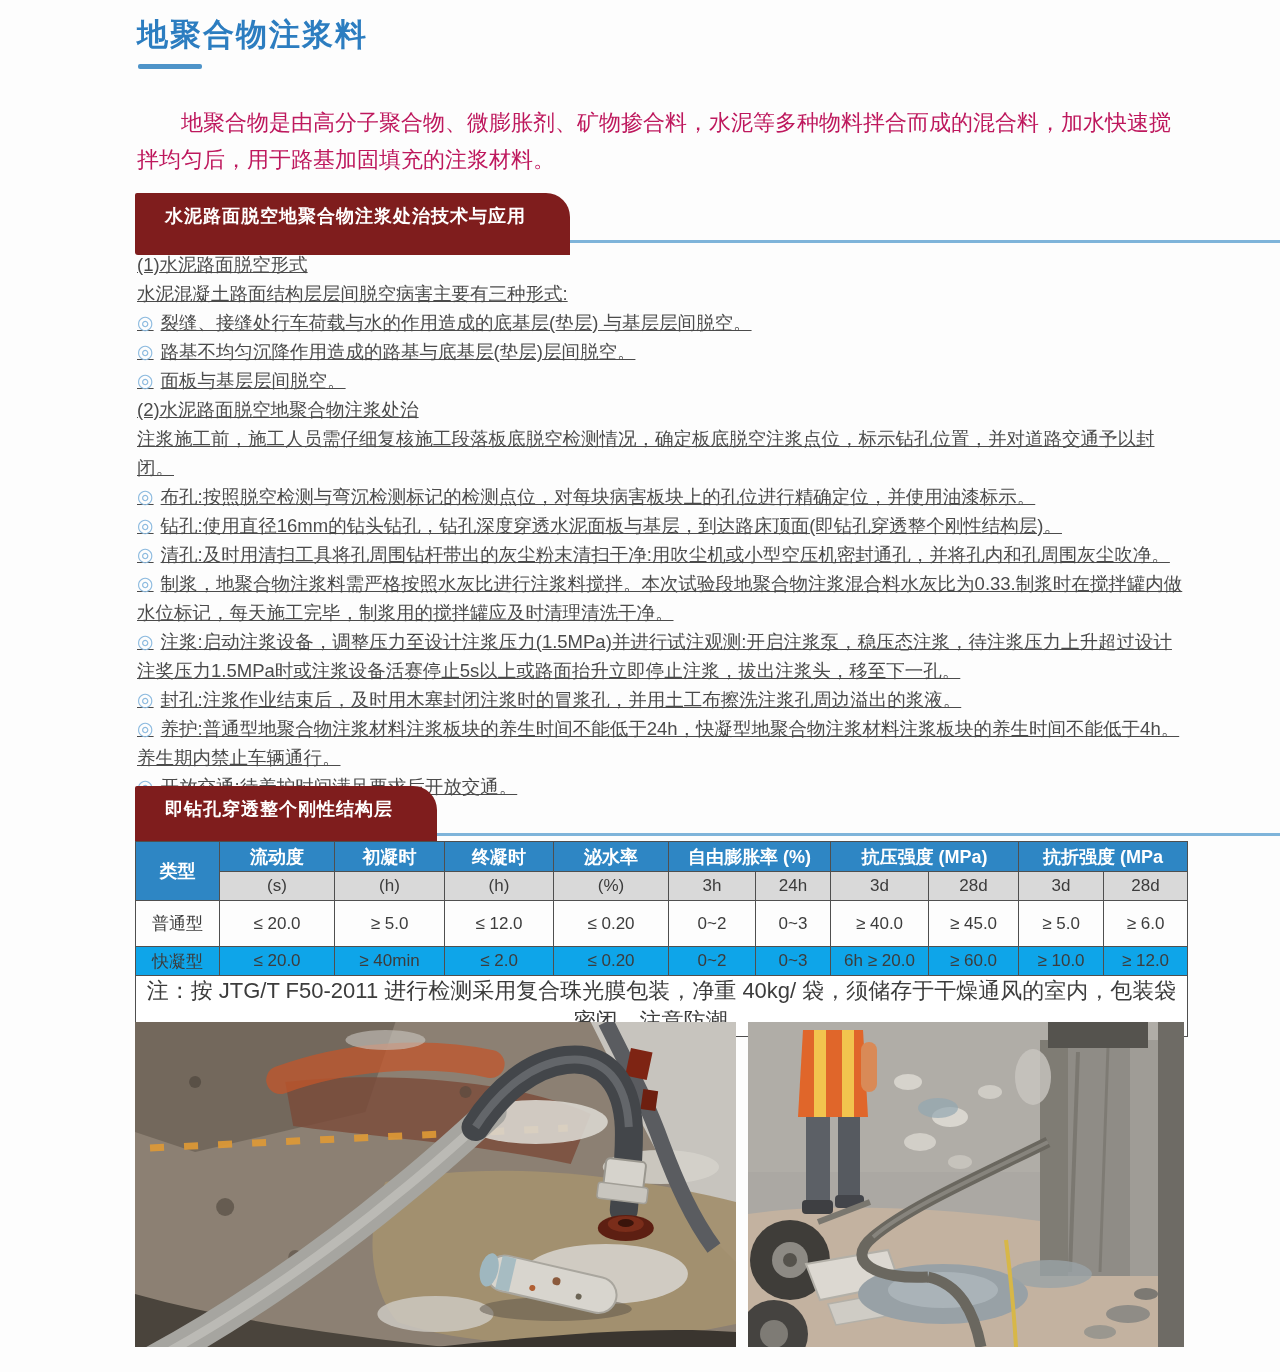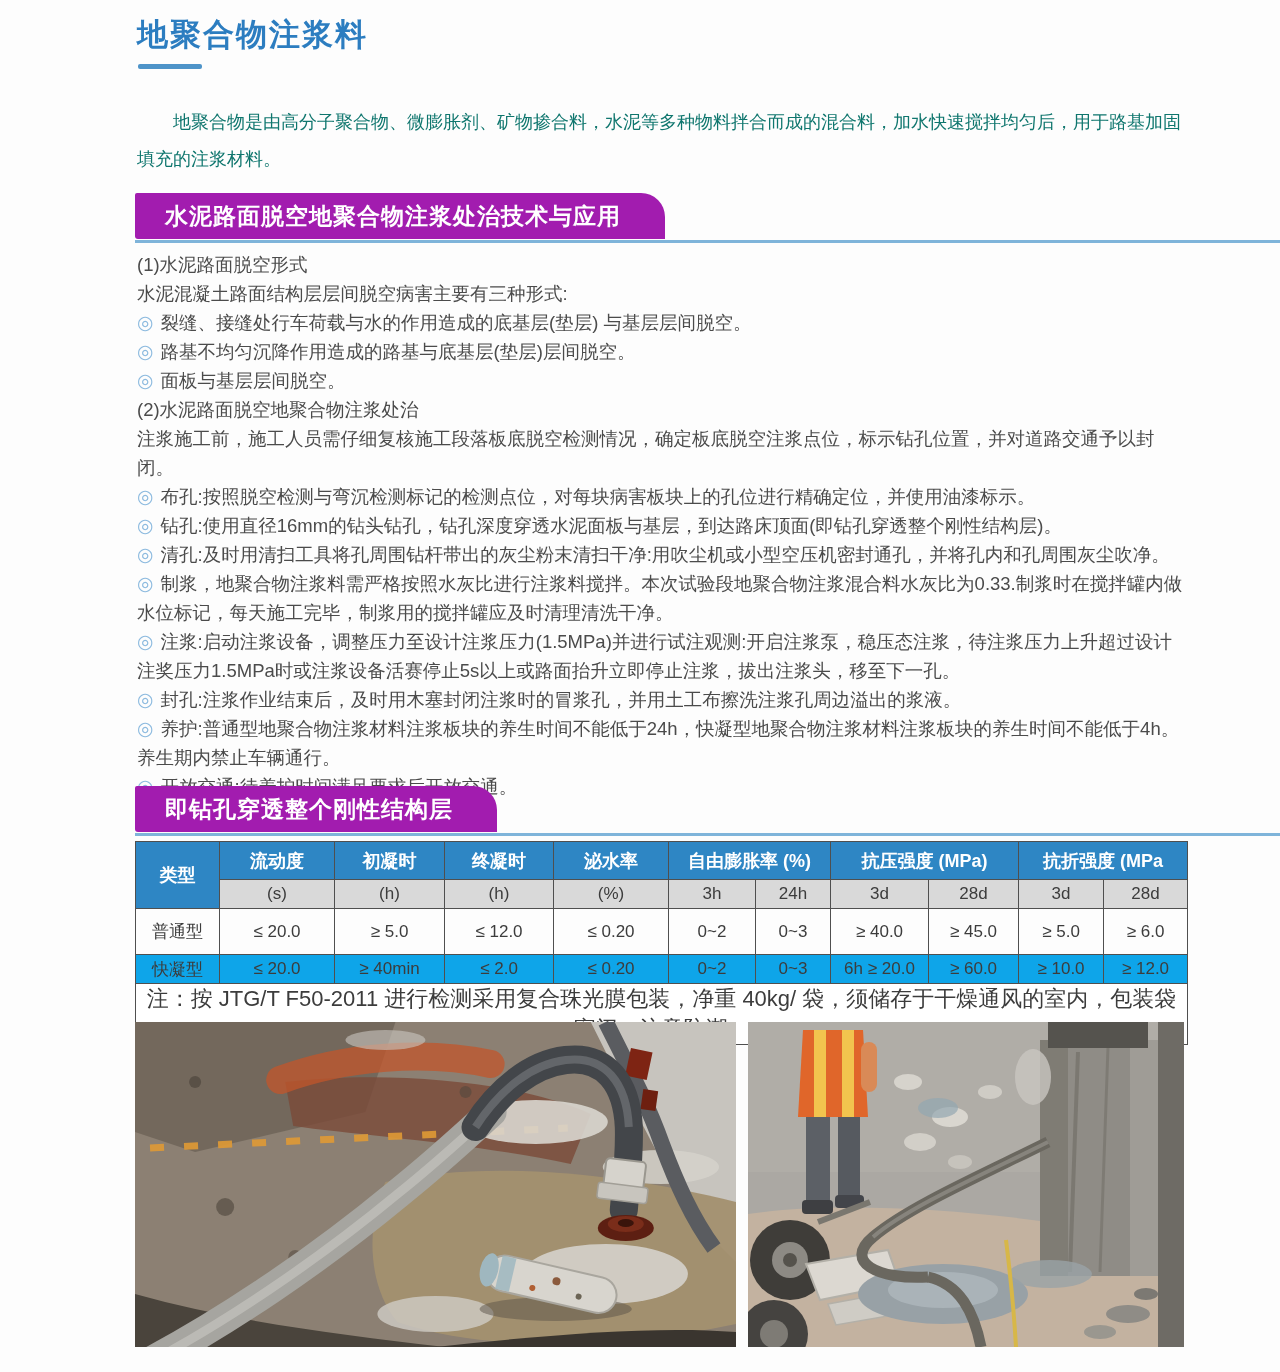--- a/index.html
+++ b/index.html
@@ -2,28 +2,28 @@
 <html><head>
 <meta charset="utf-8">
 <style>
   html,body{margin:0;padding:0;background:#ffffff;}
   .page{
     position:relative;width:1280px;height:1372px;background:#fdfdfd;overflow:hidden;
     font-family:"Liberation Sans","DejaVu Sans",sans-serif;color:#4b4b4b;
   }
   .main-title{position:absolute;left:137px;top:14px;font-size:31px;font-weight:bold;color:#2c7dc0;letter-spacing:2px;text-align:center;}
   .title-dash{position:absolute;left:138px;top:64px;width:64px;height:5px;background:#4e94c9;border-radius:2px;}
-  .intro{position:absolute;left:137px;top:104px;width:1048px;font-size:18px;line-height:37px;color:#0f766e;text-indent:2em;}
+  .intro{position:absolute;left:137px;top:104px;width:1048px;font-size:22px;line-height:37px;color:#be185d;text-indent:2em;}
   .banner{position:absolute;left:135px;right:0;height:48px;}
   .banner-line{position:absolute;left:0;right:0;bottom:-2px;height:3px;background:#7fb4da;}
   .banner-box{
-    position:relative;display:inline-block;height:46px;line-height:46px;background:#a21caf;color:#ffffff;
-    font-size:23px;font-weight:bold;letter-spacing:1px;padding:0 44px 0 30px;border-radius:2px 24px 0 3px;
+    position:relative;display:inline-block;height:62px;line-height:46px;background:#7f1d1d;color:#ffffff;
+    font-size:18px;font-weight:bold;letter-spacing:1px;padding:0 44px 0 30px;border-radius:2px 24px 0 3px;
   }
-  .body-text{position:absolute;left:137px;top:250px;width:1052px;font-size:18.5px;line-height:29px;color:#4b4b4b;}
+  .body-text{position:absolute;left:137px;top:250px;width:1052px;font-size:18.5px;line-height:29px;color:#4b4b4b;text-decoration:underline;}
   .body-text p{margin:0;}
   .bul{color:#8cbadf;margin-right:7px;font-size:19px;}
   .spec-table{
     position:absolute;left:135px;top:841px;width:1052px;border-collapse:collapse;table-layout:fixed;
     font-size:17px;color:#3c3c3c;
   }
   .spec-table td,.spec-table th{border:1px solid #4f4f4f;text-align:center;padding:0;height:28px;font-weight:normal;}
   .spec-table .th-blue{background:#2e86c4;color:#ffffff;font-weight:bold;font-size:18px;}
   .spec-table .th-gray{background:#d9d9d9;}
   .spec-table .row-alt td{background:#0ea5e9;}
@@ -78,21 +78,21 @@
         <col style="width:109px">
       <col style="width:115px">
         <col style="width:87px">
         <col style="width:75px">
         <col style="width:98px">
       <col style="width:90px">
         <col style="width:85px">
         <col style="width:84px">
     </colgroup>
     <tbody>
-        <tr style="height:38px">
+        <tr style="height:30px">
       <th class="th-blue" rowspan="2">类型</th>
       <th class="th-blue">流动度</th>
       <th class="th-blue">初凝时</th>
       <th class="th-blue">终凝时</th>
       <th class="th-blue">泌水率</th>
       <th class="th-blue" colspan="2">自由膨胀率 (%)</th>
       <th class="th-blue" colspan="2">抗压强度 (MPa)</th>
       <th class="th-blue" colspan="2">抗折强度 (MPa</th>
     </tr>
     <tr style="height:29px">

